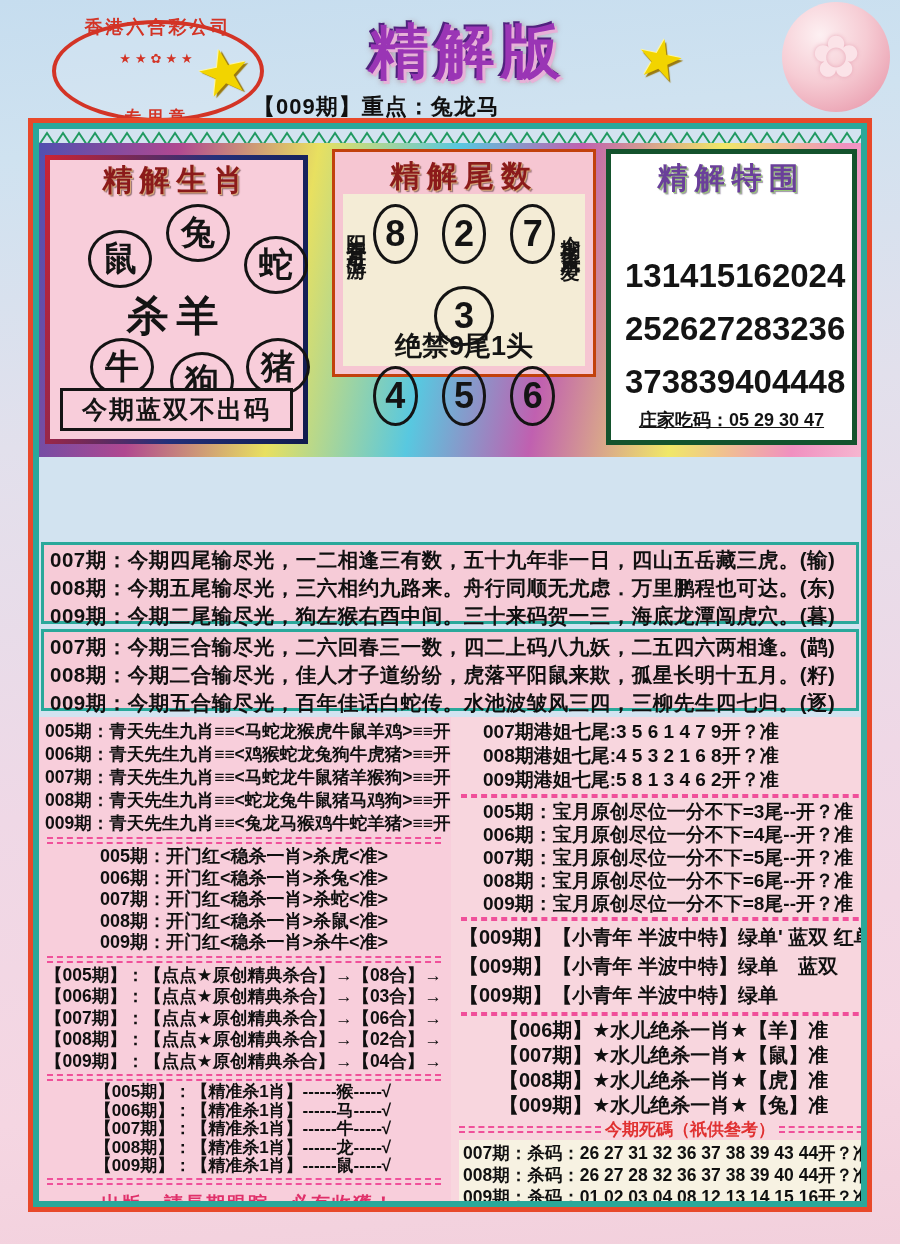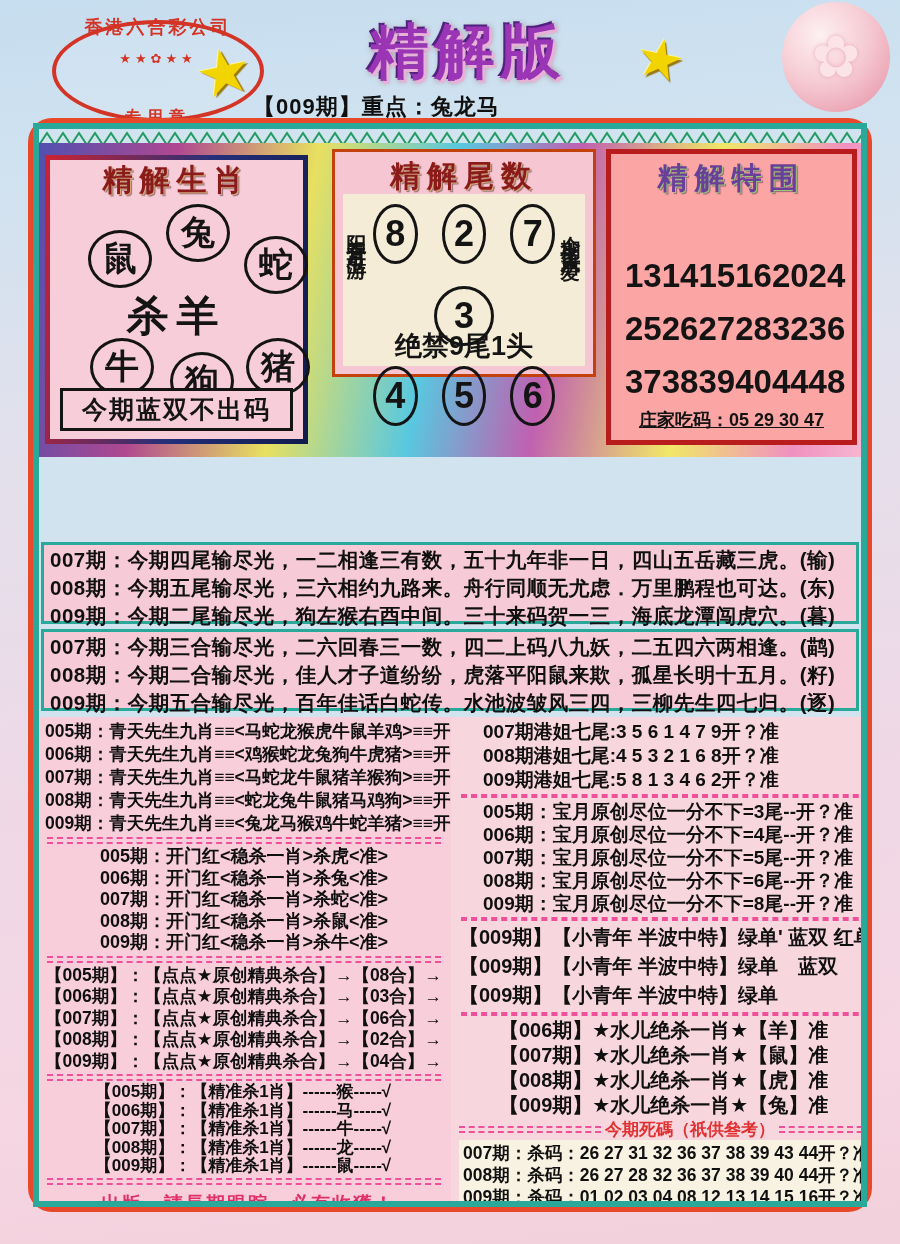--- a/index.html
+++ b/index.html
@@ -20,21 +20,21 @@
   .issue-ball{position:absolute;right:10px;top:2px;width:108px;height:110px;border-radius:50%;
     background:radial-gradient(circle at 35% 30%,#fdf0f2 0%,#f6ccd4 45%,#eba4b4 80%,#e294a6 100%);
     display:flex;align-items:center;justify-content:center;}
   .issue-ball .flower{font-size:58px;color:#fbe3e8;text-shadow:0 0 4px #e8a8b8;}
   .issue-no{position:absolute;left:688px;top:38px;font-size:34px;font-weight:900;letter-spacing:4px;white-space:nowrap;
     text-shadow:1px 1px 0 #fff;}
   .issue-no .red{color:#e03028;}
   .issue-no .green{color:#159a15;text-shadow:1px 1px 0 #c02020;}
   .focus-line{position:absolute;left:253px;top:92px;font-size:22px;font-weight:bold;color:#101010;letter-spacing:1px;text-align:center;}
   
-  .frame{position:absolute;left:28px;top:118px;width:844px;height:1094px;background:#e8492a;padding:5px;box-sizing:border-box;border-radius:24px;}
+  .frame{position:absolute;left:28px;top:118px;width:844px;height:1094px;background:#e8492a;padding:5px;box-sizing:border-box;}
   .frame-inner{position:relative;width:100%;height:100%;box-sizing:border-box;border:6px solid #2aa89a;
     background:#d2e3f0;overflow:hidden;}
   .zigzag{position:absolute;left:0;top:0;width:100%;height:20px;}
   .boxes-bg{position:absolute;left:0;top:14px;right:0;height:314px;
     background:linear-gradient(100deg,#5050b0 0%,#b04890 16%,#e8e060 32%,#58c8e0 48%,#c060b0 62%,#f0e868 78%,#f090c0 92%,#f6b6d0 100%);}
   .tbox{position:absolute;box-sizing:border-box;}
   .tbox-title{text-align:center;font-size:30px;font-weight:900;letter-spacing:7px;color:#8b1a1a;
     text-shadow:1px 1px 0 #d8a878,2px 2px 1px rgba(70,40,40,.55);}
   
   .zodiac{left:6px;top:26px;width:263px;height:289px;background:#f8cdda;border:5px solid;border-image:linear-gradient(100deg,#c82335,#23307a 55%,#111b4e) 1;}
@@ -47,21 +47,21 @@
   .tails{left:293px;top:20px;width:264px;height:228px;background:#f6c6d2;border:3px solid #c2410c;}
   .tails .panel{position:absolute;left:8px;right:8px;top:42px;bottom:8px;background:#f4ecd6;}
   .vnote{position:absolute;top:26px;writing-mode:vertical-rl;text-orientation:upright;font-size:20px;font-weight:bold;
     color:#141414;letter-spacing:4px;line-height:24px;}
   .vnote.left{left:2px;} .vnote.right{right:2px;}
   .ncircle{width:54px;height:54px;border:3px solid #141414;border-radius:50%;display:flex;align-items:center;justify-content:center;
     font-size:36px;font-weight:bold;color:#141414;}
   .nrow{position:absolute;left:30px;right:30px;display:flex;justify-content:center;gap:24px;}
   .tfooter{position:absolute;left:0;right:0;bottom:2px;text-align:center;font-size:27px;font-weight:bold;color:#141414;}
   
-  .special{left:567px;top:20px;width:251px;height:296px;background:#fca5a5;border:5px solid #b91c1c;}
+  .special{left:567px;top:20px;width:251px;height:296px;background:#ffffff;border:5px solid #14532d;}
   .srow{position:absolute;left:14px;right:14px;display:flex;justify-content:space-between;
     font-size:33px;font-weight:bold;color:#141414;}
   .sfooter{position:absolute;left:0;right:0;bottom:8px;text-align:center;font-size:18px;font-weight:bold;color:#141414;text-decoration:underline;}
   
   .poem{position:absolute;left:2px;width:818px;height:82px;box-sizing:border-box;border:3px solid #2aa89a;
     background:#f6cbd7;display:flex;flex-direction:column;justify-content:space-evenly;padding:1px 6px;}
   .poem div{font-size:20.5px;font-weight:bold;color:#101010;white-space:nowrap;letter-spacing:.5px;}
   
   .cols{position:absolute;left:0;top:588px;width:822px;bottom:0;display:flex;}
   .lcol{width:412px;background:#f8cedb;box-sizing:border-box;padding:3px 0 0 6px;}

